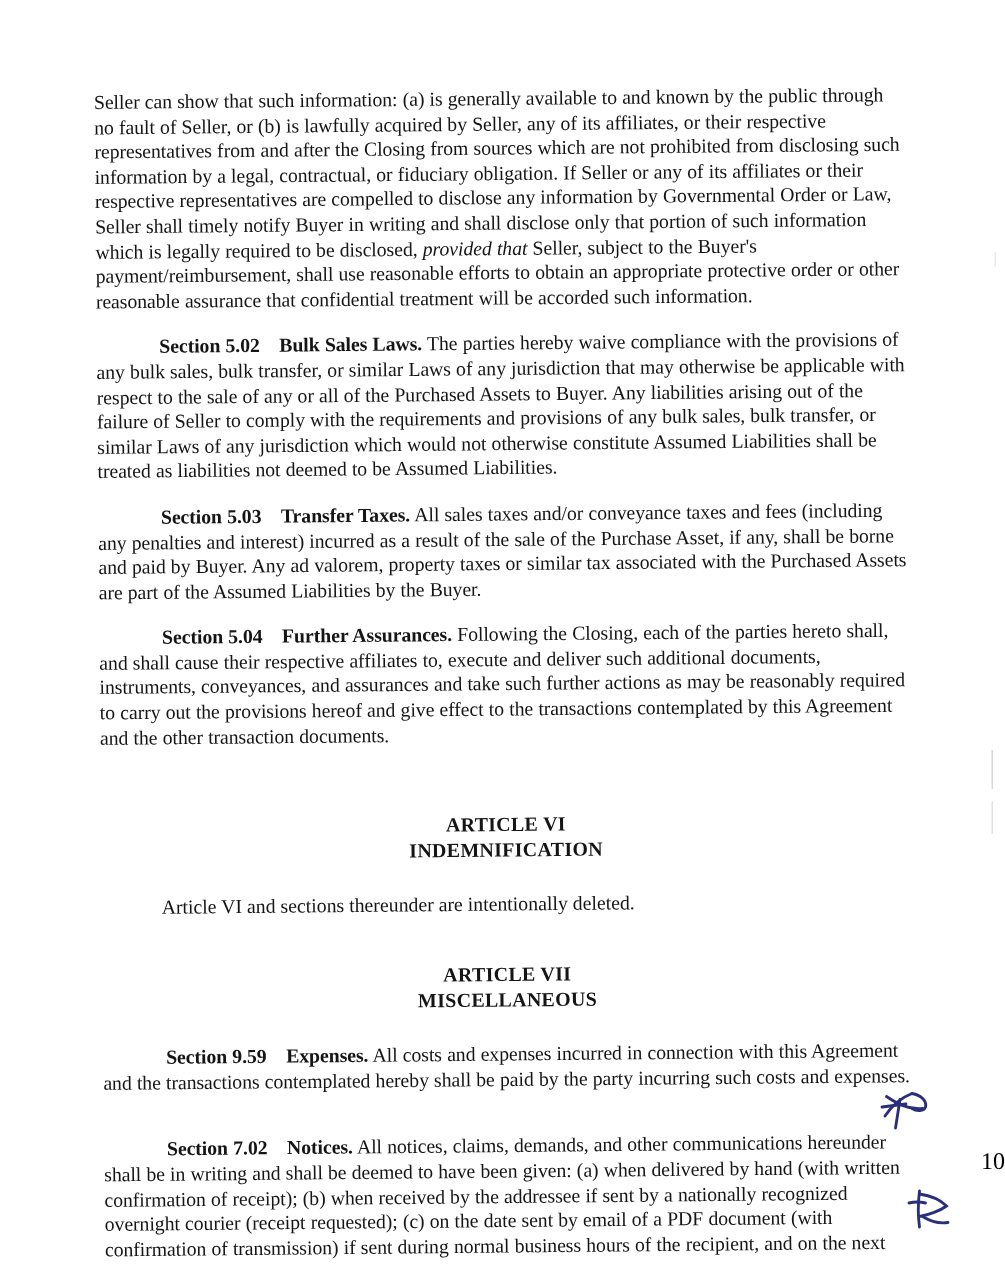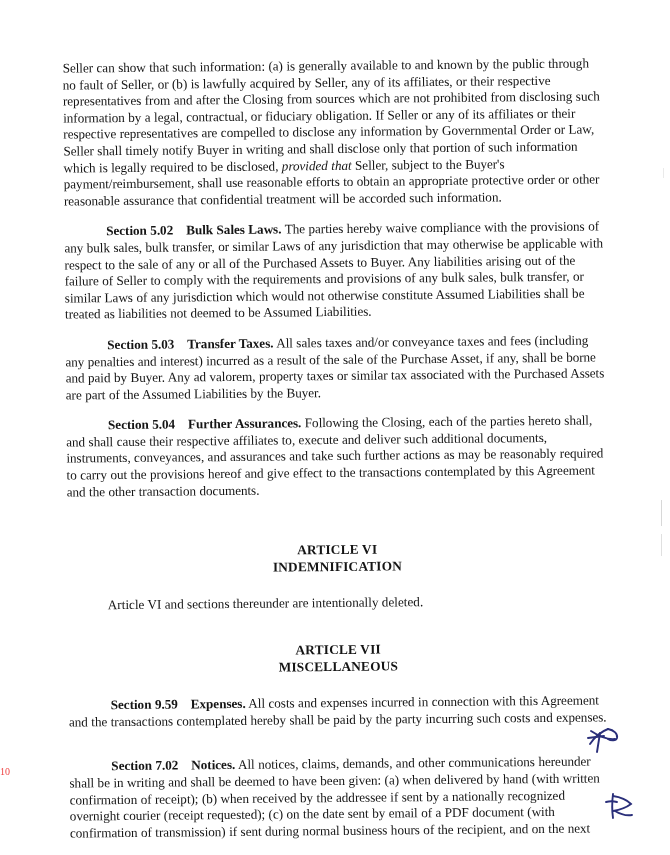--- a/index.html
+++ b/index.html
@@ -77,23 +77,23 @@
     color: #151515;
     margin: 0;
     padding-left: 40px;
   }
 
   #page-number {
     position: absolute;
     left: 0;
     top: 766px;
     width: 670px;
-    text-align: left;
-    font-size: 10px;
-    color: #ef4444;
+    text-align: right;
+    font-size: 16px;
+    color: #000000;
   }
 
   
   .ink {
     position: absolute;
     color: #2a2f7a;
   }
   #initial-inline {
     left: 584px;
     top: 722px;

